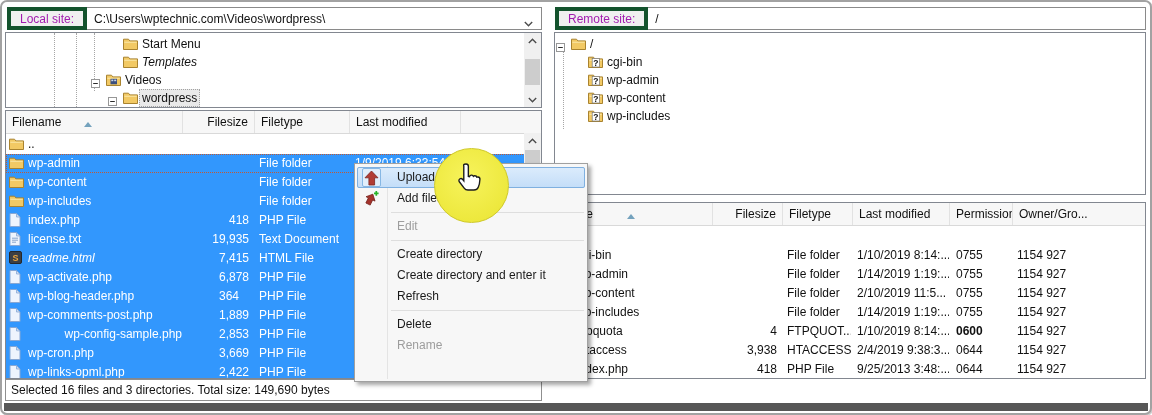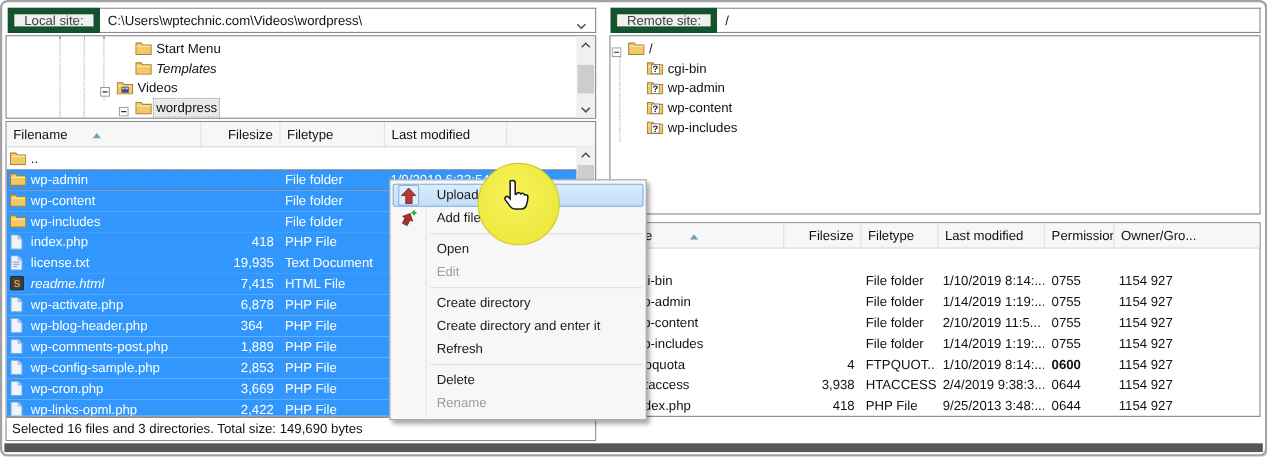--- a/index.html
+++ b/index.html
@@ -1,20 +1,20 @@
 <!DOCTYPE html>
 <html style="--sel: #3297fd; --selTxt: #ffffff; --hlBorder: #7fb0e0; --circle: #e9e431;"><head>
 <meta charset="utf-8">
 <style>
   html,body{margin:0;padding:0;background:#fff;}
   body{width:1152px;height:415px;position:relative;font-family:"Liberation Sans",sans-serif;-webkit-font-smoothing:antialiased;}
   .frame{position:absolute;left:0;top:0;width:1148px;height:411px;border:2px solid #a2a2a2;border-radius:7px;background:#fff;overflow:hidden;box-shadow:1px 1px 0 #cfcfcf;}
   
   .toolbar{position:absolute;top:5px;height:23px;display:flex;box-sizing:border-box;}
-  .tb-label{background:#f0f0f0;border:6px solid #14532d;font-size:12px;color:#404040;display:flex;align-items:center;padding:0 9px;box-sizing:border-box;}
+  .tb-label{background:#f0f0f0;border:4px solid #14532d;font-size:12px;color:#a21caf;display:flex;align-items:center;padding:0 9px;box-sizing:border-box;}
   .combo{flex:1;background:#fff;border:1px solid #8a8a8a;border-left:none;display:flex;align-items:center;font-size:12px;color:#111;padding:0 7px;position:relative;box-sizing:border-box;white-space:nowrap;overflow:hidden;}
   .combo .chev{position:absolute;right:8px;top:8px;}
   .chev{width:9px;height:6px;display:inline-block;}
   
   .pane{position:absolute;background:#fff;border:1px solid #828790;box-sizing:border-box;overflow:hidden;}
   
   .tree-item{position:absolute;height:18px;line-height:18px;font-size:12px;color:#111;white-space:nowrap;}
   .tree-item .exp{position:absolute;top:4px;}
   .tree-item .ticon{position:absolute;top:2px;}
   .tree-item .tlabel{position:absolute;top:0;padding:0 3px;}
@@ -303,21 +303,21 @@
     <span class="cell" style="left:22px;width:154px;">wp-comments-post.php</span>
     <span class="cell" style="left:177px;width:66px;text-align:right;">1,889</span>
     <span class="cell" style="left:253px;width:98px;">PHP File</span>
     <span class="cell" style="left:349px;width:108px;"></span>
   </div>
         <div class="lrow sel" style="width: 519px; top: 192px;">
     <span class="cell c-icon" style="left:3px;"><svg width="12" height="14" viewBox="0 0 12 14">
               <path d="M1 .5h6.5L11 4v9.5H1z" fill="#eef4fd" stroke="#86a7d4" stroke-width="1"></path>
               <path d="M7.5.5V4H11z" fill="#cdddf3" stroke="#86a7d4" stroke-width=".8"></path>
             </svg></span>
-    <span class="cell" style="left:22px;width:154px;">wp-config-sample.php</span>
+    <span class="cell" style="left:22px;width:154px;text-align:right;">wp-config-sample.php</span>
     <span class="cell" style="left:177px;width:66px;text-align:right;">2,853</span>
     <span class="cell" style="left:253px;width:98px;">PHP File</span>
     <span class="cell" style="left:349px;width:108px;"></span>
   </div>
         <div class="lrow sel" style="width: 519px; top: 211px;">
     <span class="cell c-icon" style="left:3px;"><svg width="12" height="14" viewBox="0 0 12 14">
               <path d="M1 .5h6.5L11 4v9.5H1z" fill="#eef4fd" stroke="#86a7d4" stroke-width="1"></path>
               <path d="M7.5.5V4H11z" fill="#cdddf3" stroke="#86a7d4" stroke-width=".8"></path>
             </svg></span>
     <span class="cell" style="left:22px;width:154px;">wp-cron.php</span>
@@ -484,24 +484,20 @@
           <svg width="17" height="17" viewBox="0 0 17 17">
             <g transform="rotate(26 7 10)">
               <path d="M7 3.5 12 8.8H9.4V14.5H4.6V8.8H2z" fill="#a4332c" stroke="#731f1a" stroke-width=".7"></path>
             </g>
             <path d="M11 3.4h4.6M13.3 1.1v4.6" stroke="#28b428" stroke-width="1.7"></path>
           </svg>
         </span>
     <span class="mlabel">Add files to queue</span>
   </div>
       <div class="menu-sep"></div>
-      <div class="menu-item">
-    <span class="micon"></span>
-    <span class="mlabel">Open</span>
-  </div>
       <div class="menu-item disabled">
     <span class="micon"></span>
     <span class="mlabel">Edit</span>
   </div>
       <div class="menu-sep"></div>
       <div class="menu-item">
     <span class="micon"></span>
     <span class="mlabel">Create directory</span>
   </div>
       <div class="menu-item">

